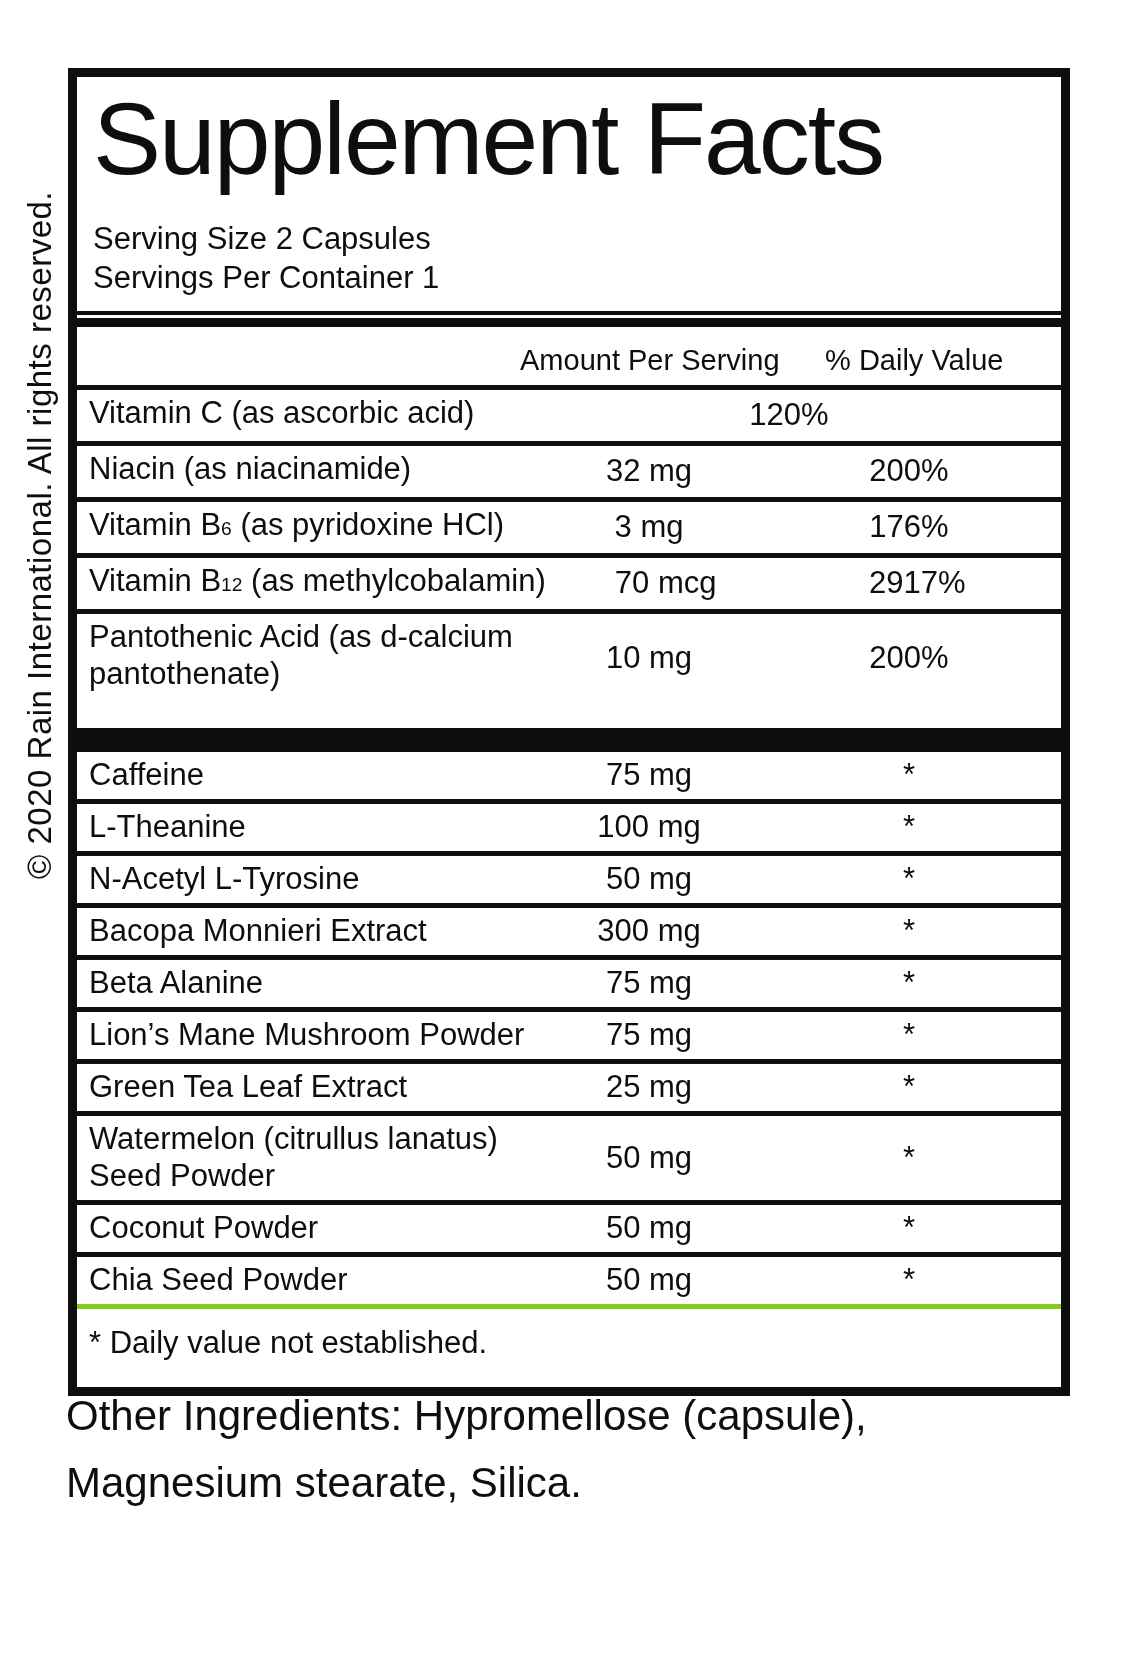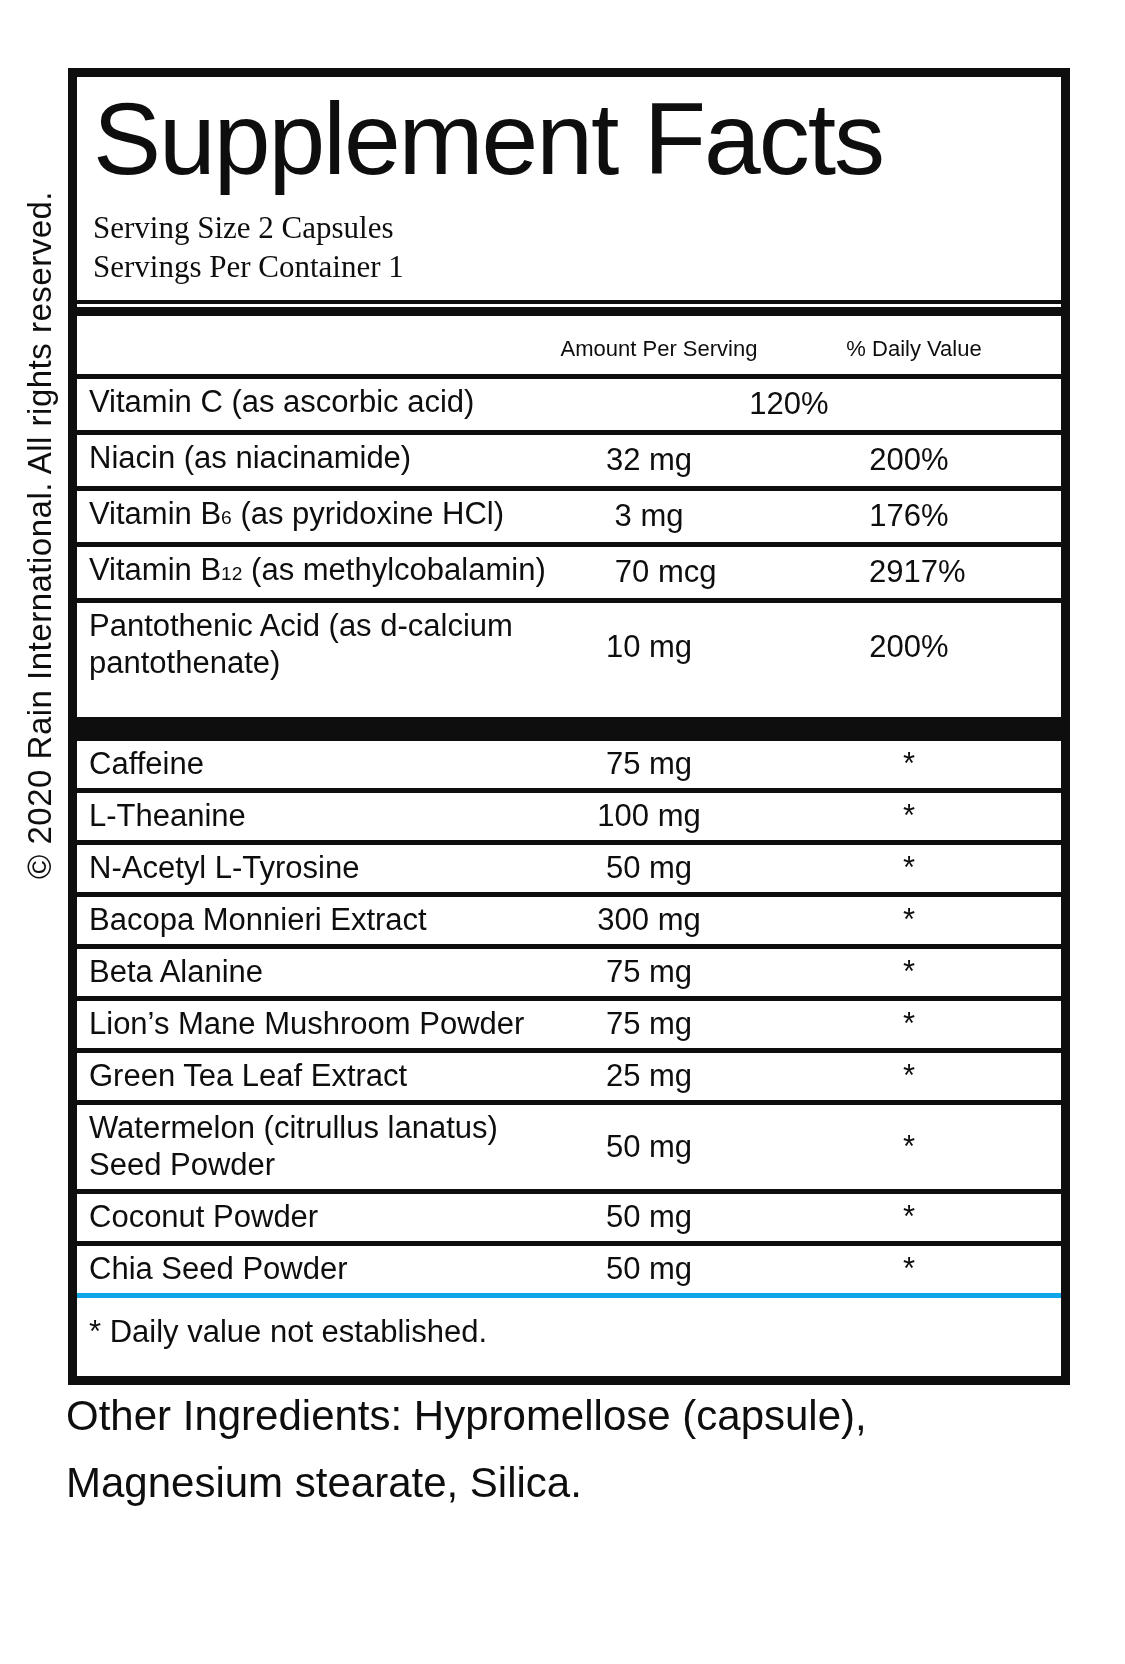--- a/index.html
+++ b/index.html
@@ -37,51 +37,51 @@
 
   .panel-head { padding: 8px 16px 14px 16px; }
   .title {
     font-size: 102px;
     line-height: 1.06;
     letter-spacing: -2px;
     white-space: nowrap;
     font-weight: normal;
   }
   .serving-line { font-size: 31px; line-height: 39px; }
-  .serving-block { margin-top: 15px; font-family: Liberation Serif, serif; }
+  .serving-block { margin-top: 26px; }
 
   
   .divider-double { border-top: 4px solid #0e0e0e; }
   .divider-double .inner { height: 9px; margin-top: 3px; background: #0e0e0e; }
 
   
   .thick-bar { height: 24px; background: #0e0e0e; }
 
-  .cols { display: flex; padding: 16px 12px 8px 22px; font-size: 22px; line-height: 34px; }
+  .cols { display: flex; padding: 16px 12px 8px 3px; font-size: 29px; line-height: 34px; }
   .cols .name-sp { flex: 0 0 440px; }
   .cols .amt-h  { flex: 0 0 240px; text-align: center; white-space: nowrap; }
   .cols .dv-h   { flex: 1; text-align: center; white-space: nowrap; }
 
   .row {
     display: flex;
     align-items: center;
     padding: 4px 12px 6px 12px;
     border-top: 5px solid #0e0e0e;
     font-size: 31px;
     line-height: 37px;
   }
   .row.no-top { border-top: none; }
   .row.pad-extra { padding-bottom: 32px; }
   .name-cell { flex: 0 0 440px; white-space: pre; }
   .amt-cell  { flex: 0 0 240px; text-align: center; white-space: nowrap; }
   .dv-cell   { flex: 1; text-align: center; }
   .subnum { font-size: 0.62em; }
 
   .footnote {
-    border-top: 5px solid #0ea5e9;
+    border-top: 5px solid #84cc16;
     padding: 16px 24px 26px 12px;
     font-size: 31px;
   }
 
   .other {
     position: absolute;
     left: 66px;
     top: 1382px;
     width: 934px;
     font-size: 42px;

